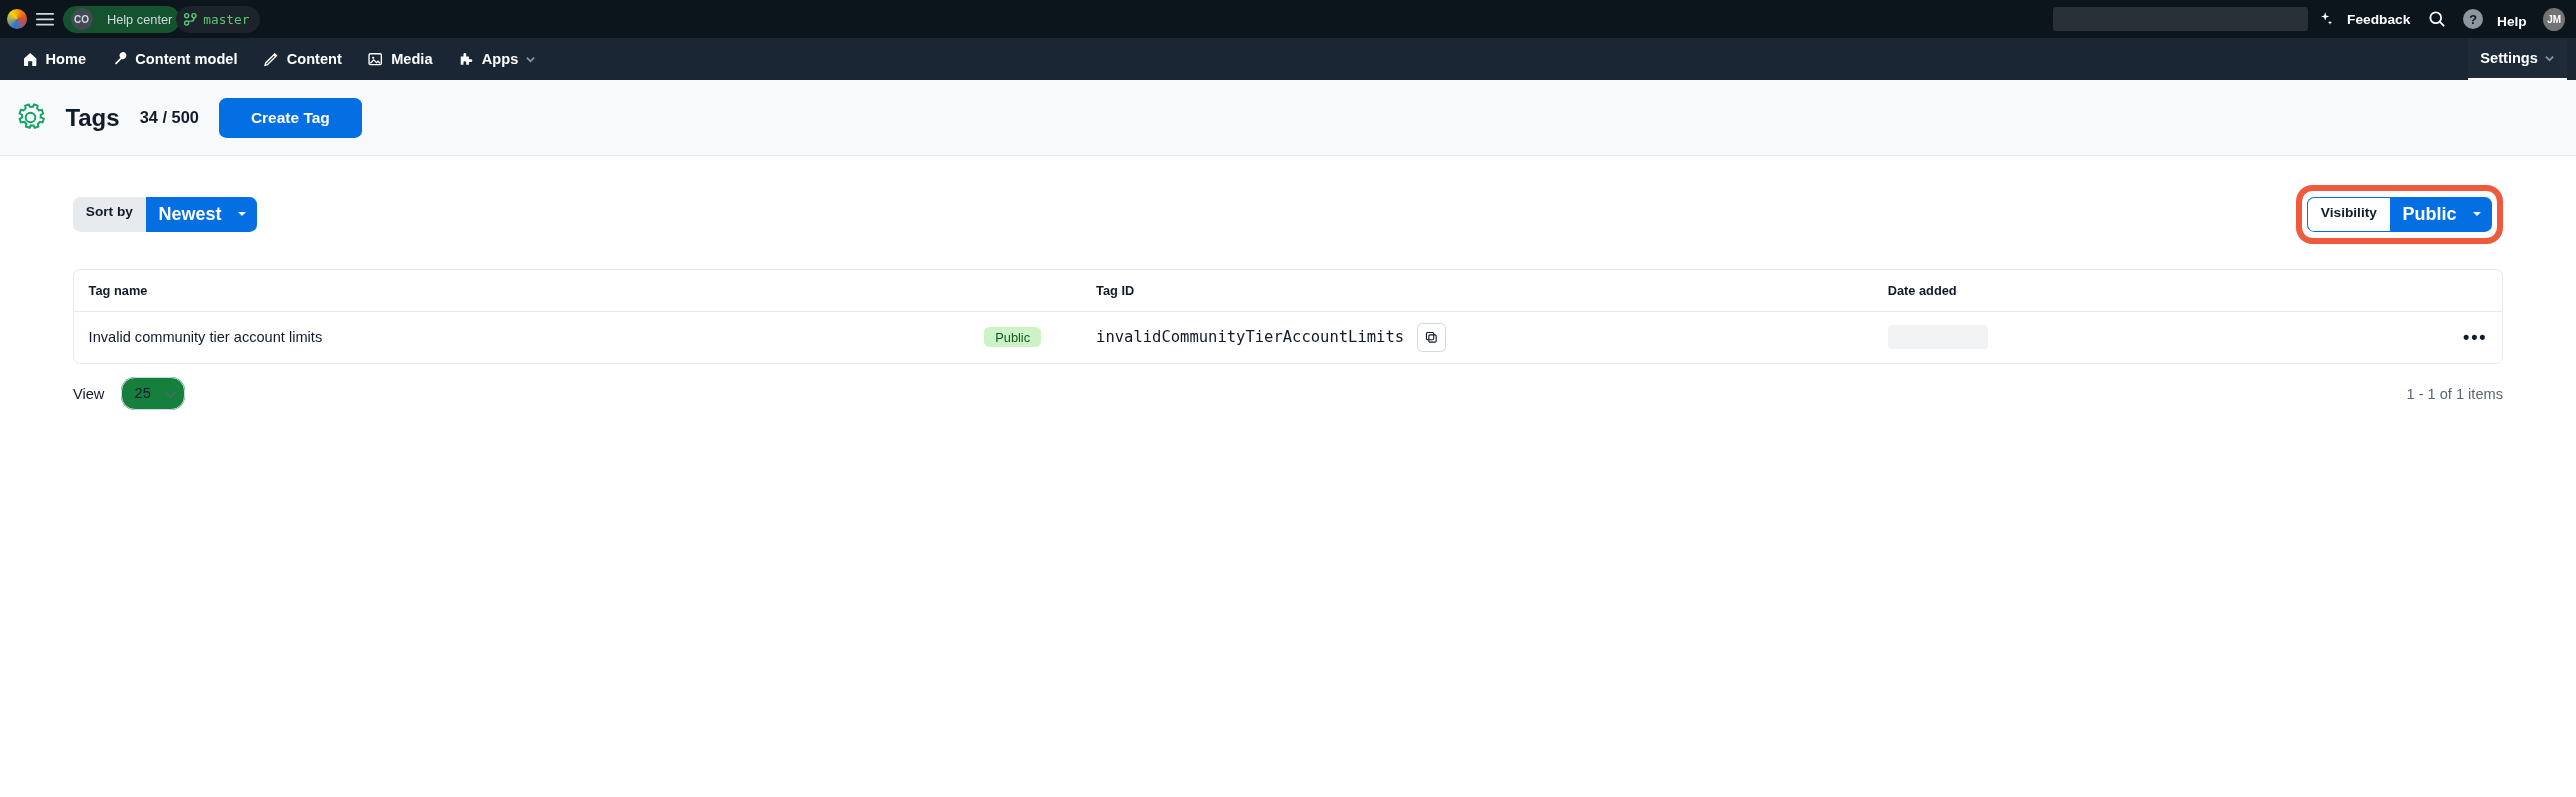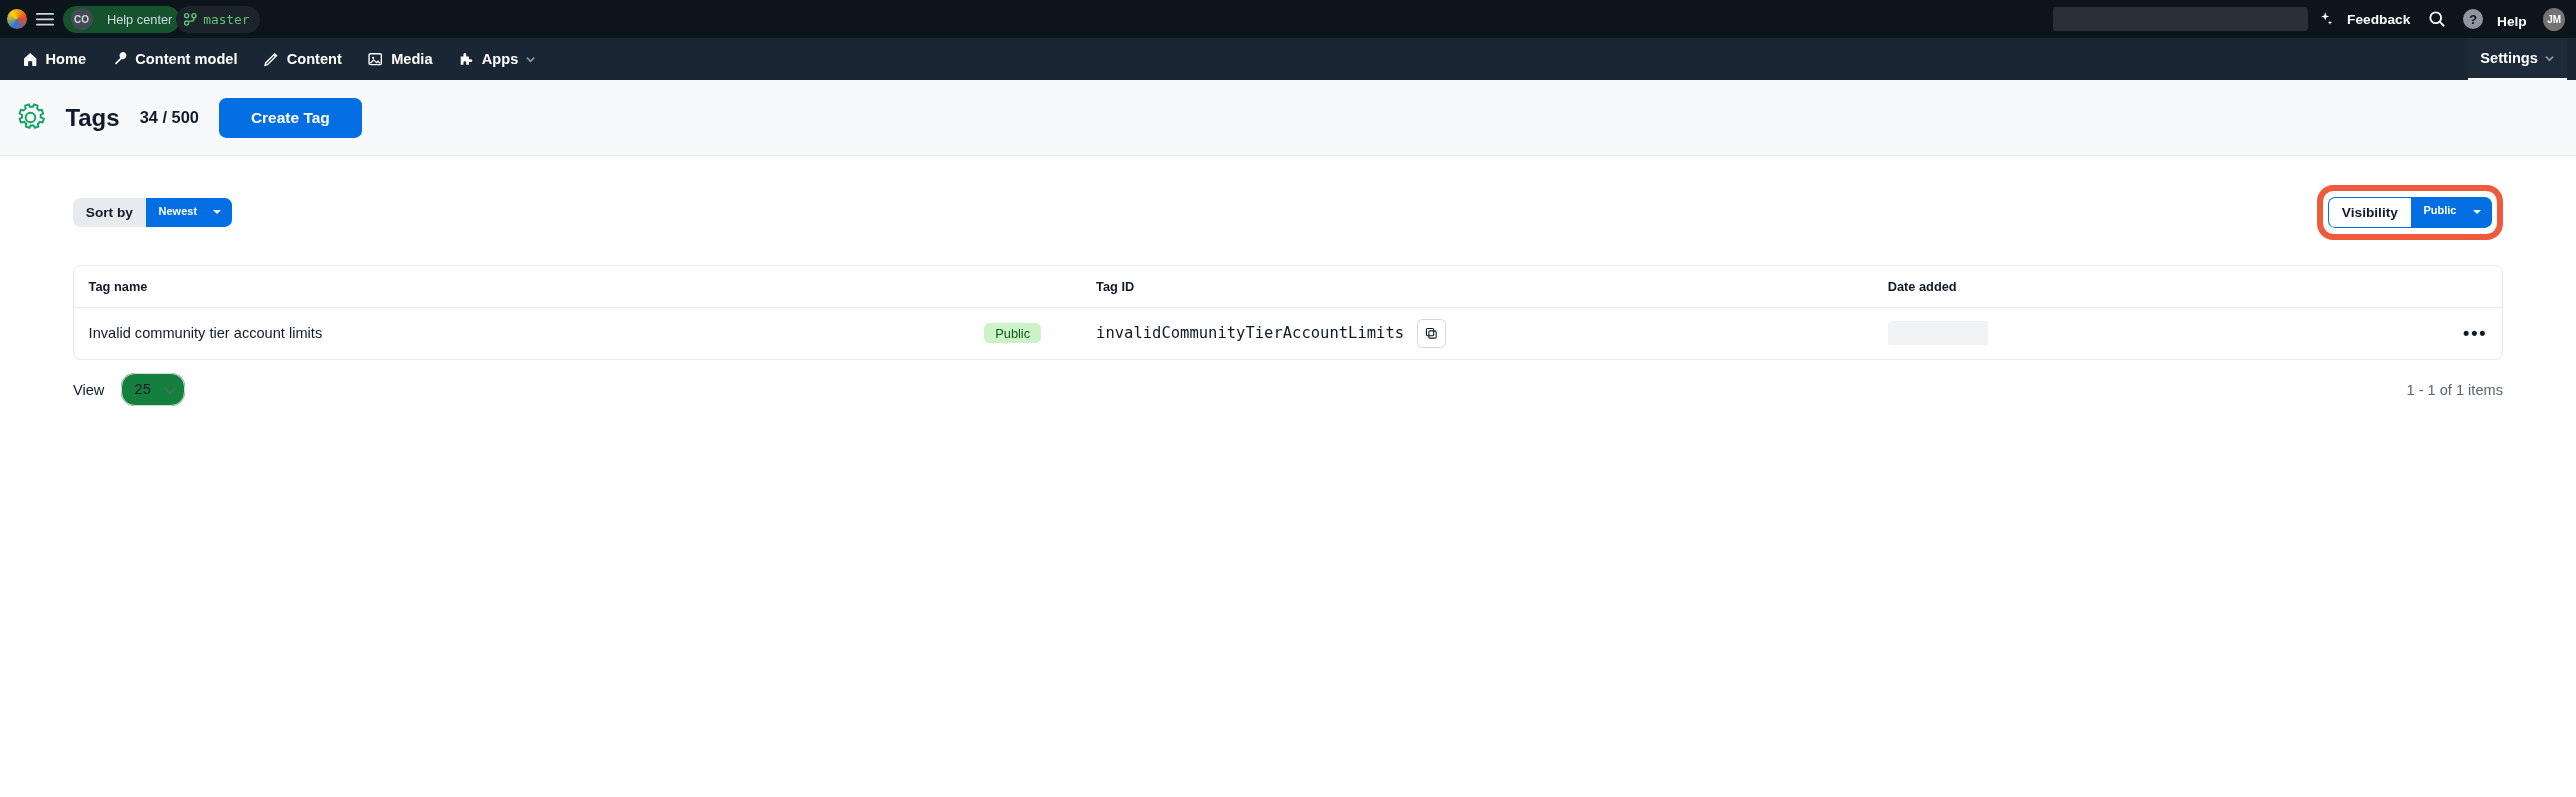--- a/index.html
+++ b/index.html
@@ -125,21 +125,21 @@
     margin-bottom: 25.5px;
   }
   .seg-group { display:flex; align-items:stretch; }
   .seg-label {
     background:#e7ebee; color:#111b2b;
     padding:7.3px 12.8px; font-weight:600; font-size:13.7px;
     border-radius:7.3px 0 0 7.3px;
   }
   .seg-value {
     background:#036fe3; color:#fff;
-    padding:7.3px 35px 7.3px 12.8px; font-weight:600; font-size:11px;
+    padding:7.3px 35px 7.3px 12.8px; font-weight:600; font-size:18px;
     border-radius:0 7.3px 7.3px 0;
     position:relative;
   }
   .seg-value::after {
     content:""; position:absolute; right:11px; top:50%;
     width:0;height:0; border-left:4.6px solid transparent; border-right:4.6px solid transparent;
     border-top:4.6px solid #fff; transform:translateY(-50%);
   }
   .highlight-box {
     border:6.4px solid #ef5a3c; border-radius:16.4px; padding:5.5px;

